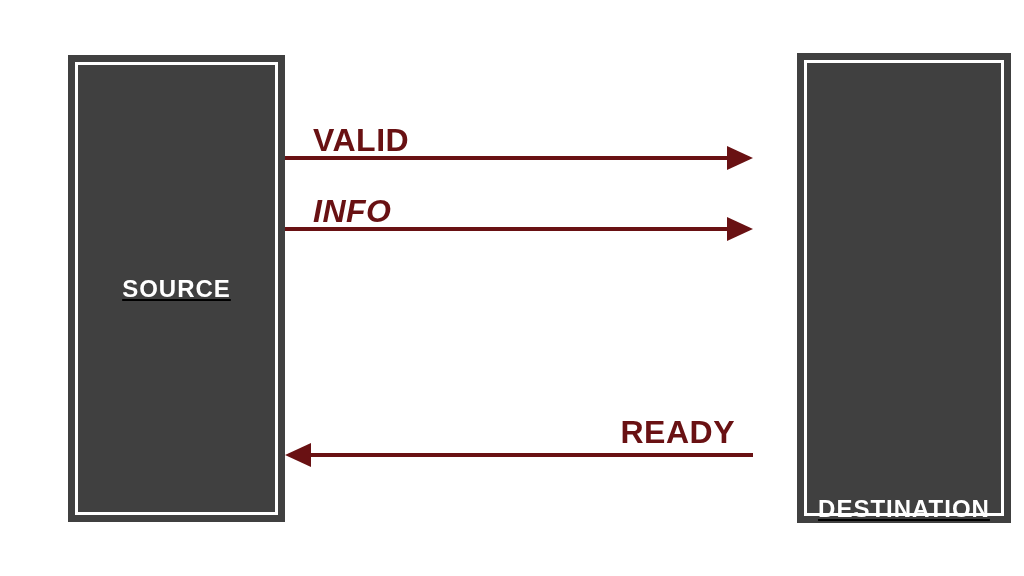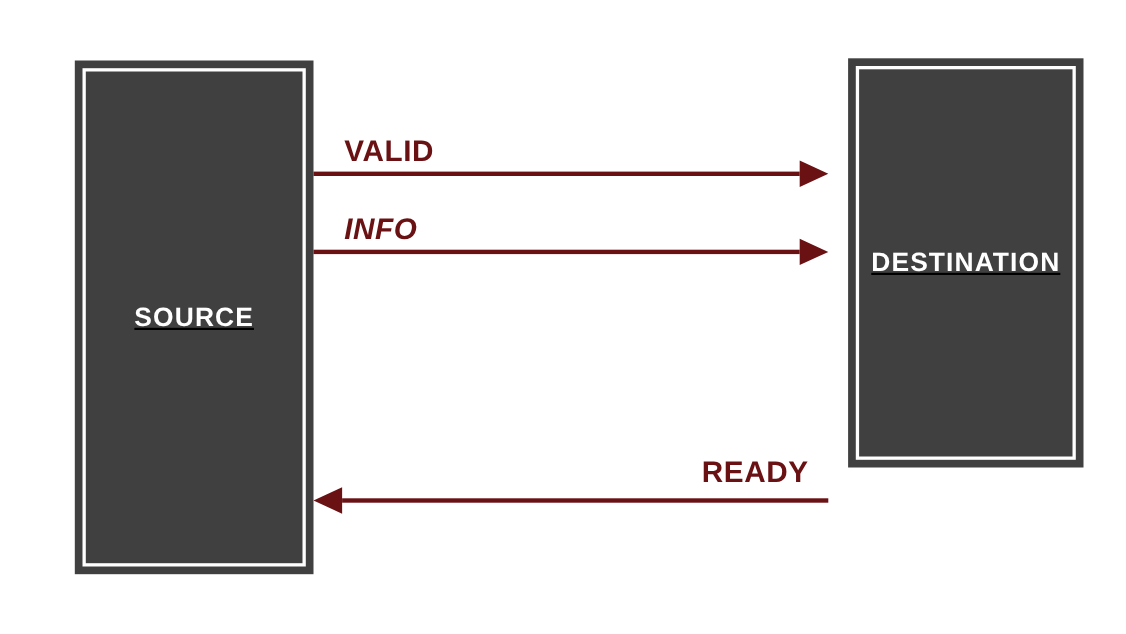--- a/index.html
+++ b/index.html
@@ -32,21 +32,21 @@
   }
   .node-label {
     position: relative;
     color: #ffffff;
     font-size: 24px;
     font-weight: 700;
     letter-spacing: 1px;
     white-space: nowrap;
   }
   .node-source      { left: 68px;  top: 55px; width: 217px; height: 467px; }
-  .node-destination { left: 771px; top: 53px; width: 214px; height: 372px; }
+  .node-destination { left: 797px; top: 53px; width: 214px; height: 470px; align-items: flex-end; }
 
   
   .arrow-line {
     position: absolute;
     height: 4px;
     background: #691113;
   }
   .arrow-head {
     position: absolute;
     width: 0;
@@ -63,21 +63,21 @@
   .line-info  { left: 285px; top: 227px; width: 442px; }
   .head-info  { left: 727px; top: 217px; }
 
   .line-ready { left: 311px; top: 453px; width: 442px; }
   .head-ready { left: 285px; top: 443px; }
 
   
   .signal-label {
     position: absolute;
     color: #691113;
-    font-size: 27px;
+    font-size: 32px;
     font-weight: 700;
     letter-spacing: 0.5px;
     white-space: nowrap;
   }
   .label-valid { left: 313px; top: 122px; }
   .label-info  { left: 313px; top: 193px; font-style: italic; }
   .label-ready { left: 435px; top: 414px; width: 300px; text-align: right; }
 </style>
 </head>
 <body>

